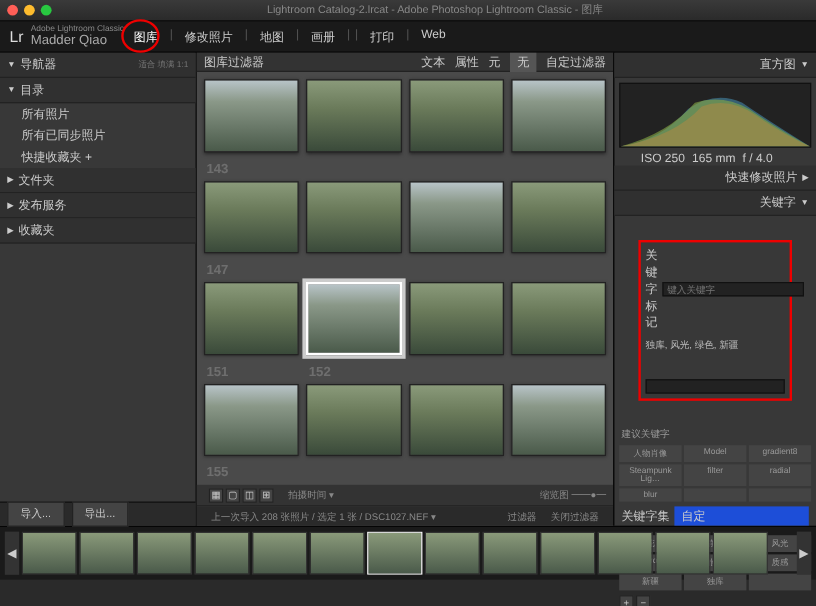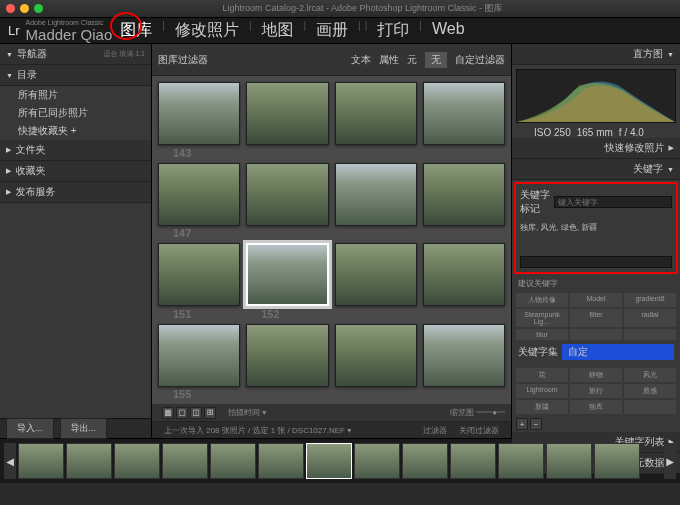--- a/index.html
+++ b/index.html
@@ -4,48 +4,48 @@
 <style>
 *{margin:0;padding:0;box-sizing:border-box;font-family:"Helvetica Neue",Arial,sans-serif;font-size:10px;color:#ccc;user-select:none}
 body{background:#2a2a2a;width:680px;height:505px;overflow:hidden;position:relative}
 .titlebar{height:18px;background:linear-gradient(#3a3a3a,#2a2a2a);display:flex;align-items:center;padding:0 6px;border-bottom:1px solid #000}
 .traffic{display:flex;gap:5px;margin-right:8px}
 .dot{width:9px;height:9px;border-radius:50%}
 .red{background:#ff5f57}.yellow{background:#febc2e}.green{background:#28c840}
 .title{flex:1;text-align:center;font-size:9px;color:#888}
 .topbar{height:26px;background:#1a1a1a;display:flex;align-items:center;padding:0 8px;border-bottom:1px solid #000}
 .logo{font-size:13px;color:#ddd;font-weight:300;margin-right:6px}
-.user{font-size:15px;color:#aaa;margin-right:auto}
+.user{font-size:11px;color:#aaa;margin-right:auto}
 .modules{display:flex;gap:0}
-.module{padding:4px 8px;font-size:16px;color:#ccc;cursor:pointer;position:relative}
+.module{padding:4px 8px;font-size:10px;color:#ccc;cursor:pointer;position:relative}
 .module.active{color:#fff}
 .sep{color:#555;padding:4px 2px}
 .circle{position:absolute;width:32px;height:28px;border:2px solid #e00;border-radius:50%;top:-4px;left:-2px;pointer-events:none}
 .main{display:flex;height:394px}
 .panel{background:#383838;display:flex;flex-direction:column}
-.left{width:152px;border-right:1px solid #000}
+.left{width:164px;border-right:1px solid #000}
 .right{width:169px;border-left:1px solid #000}
 .center{flex:1;background:#4a4a4a;display:flex;flex-direction:column}
 .phead{padding:3px 6px;background:#303030;font-size:9px;display:flex;align-items:center;cursor:pointer;border-bottom:1px solid #222}
 .phead .arrow{margin-right:4px;font-size:7px}
 .pitem{padding:2px 6px 2px 18px;font-size:9px;color:#bbb;display:flex;justify-content:space-between;cursor:pointer}
 .pitem.sel{background:#ddd;color:#222}
 .pitem.sel span{color:#222}
-.toolbar{height:32px;background:#333;display:flex;align-items:center;padding:0 6px;gap:8px;font-size:8px;color:#888;border-bottom:1px solid #222}
+.toolbar{height:16px;background:#333;display:flex;align-items:center;padding:0 6px;gap:8px;font-size:8px;color:#888;border-bottom:1px solid #222}
 .grid{flex:1;overflow:auto;padding:6px;display:grid;grid-template-columns:repeat(4,1fr);gap:6px}
 .cell{position:relative}
 .thumb{width:100%;aspect-ratio:1.3;background:linear-gradient(180deg,#8a9a7a 0%,#6a7a5a 40%,#3a4a3a 100%);border:1px solid #222;box-shadow:0 1px 3px rgba(0,0,0,.5)}
 .thumb.sky{background:linear-gradient(180deg,#b8c4c8 0%,#8a9888 30%,#4a5a4a 100%)}
 .thumb.sel{border:2px solid #fff;outline:3px solid #ccc}
-.idx{position:absolute;bottom:-2px;left:15px;font-size:11px;color:rgba(255,255,255,.2);font-weight:bold}
+.idx{position:absolute;bottom:-2px;left:2px;font-size:11px;color:rgba(255,255,255,.2);font-weight:bold}
 .histo{height:54px;background:#222;margin:4px;position:relative;border:1px solid #111}
 .histo svg{width:100%;height:100%}
 .rpanel{padding:3px 6px;background:#303030;font-size:9px;display:flex;align-items:center;justify-content:flex-end;cursor:pointer;border-bottom:1px solid #222}
 .rpanel .arrow{margin-left:4px;font-size:7px}
-.kwbox{border:2px solid #e00;margin:2px;padding:4px;background:#383838}
+.kwbox{border:2px solid #e00;margin:20px;padding:4px;background:#383838}
 .kwrow{display:flex;align-items:center;gap:4px;font-size:8px;margin-bottom:4px}
 .kwinput{flex:1;background:#222;border:1px solid #111;padding:1px 3px;font-size:8px;color:#ccc;height:12px}
 .kwtags{font-size:8px;color:#bbb;padding:2px 0;min-height:30px}
 .kwgrid{display:grid;grid-template-columns:repeat(3,1fr);gap:2px;padding:2px 4px}
 .kwbtn{background:#444;padding:2px;text-align:center;font-size:7px;color:#999;cursor:pointer}
 .bottombar{height:22px;background:#2a2a2a;display:flex;align-items:center;padding:0 6px;gap:6px;border-top:1px solid #000}
 .btn{background:#444;padding:3px 10px;font-size:9px;cursor:pointer;border:1px solid #222}
 .filmstrip{height:45px;background:#1a1a1a;display:flex;align-items:center;padding:2px 4px;gap:2px;border-top:1px solid #000}
 .fthumb{height:36px;width:46px;background:linear-gradient(180deg,#8a9a7a,#4a5a4a);border:1px solid #333;cursor:pointer}
 .fthumb.sel{border:1px solid #fff}
@@ -112,25 +112,25 @@
           <span>快捷收藏夹 +</span>
           <span></span>
         </div>
       </div>
     <div class="phead">
         <span class="arrow">▶</span>
         <span>文件夹</span>
       </div>
     <div class="phead">
         <span class="arrow">▶</span>
+        <span>发布服务</span>
+      </div>
+    <div class="phead">
+        <span class="arrow">▶</span>
         <span>收藏夹</span>
-      </div>
-    <div class="phead">
-        <span class="arrow">▶</span>
-        <span>发布服务</span>
       </div>
     <div style="flex:1"></div>
     <div class="bottombar" style="height:20px;border-top:1px solid #111">
       <div class="btn">导入...</div>
       <div class="btn">导出...</div>
     </div>
   </div>
 
   <div class="center">
     <div class="toolbar">

